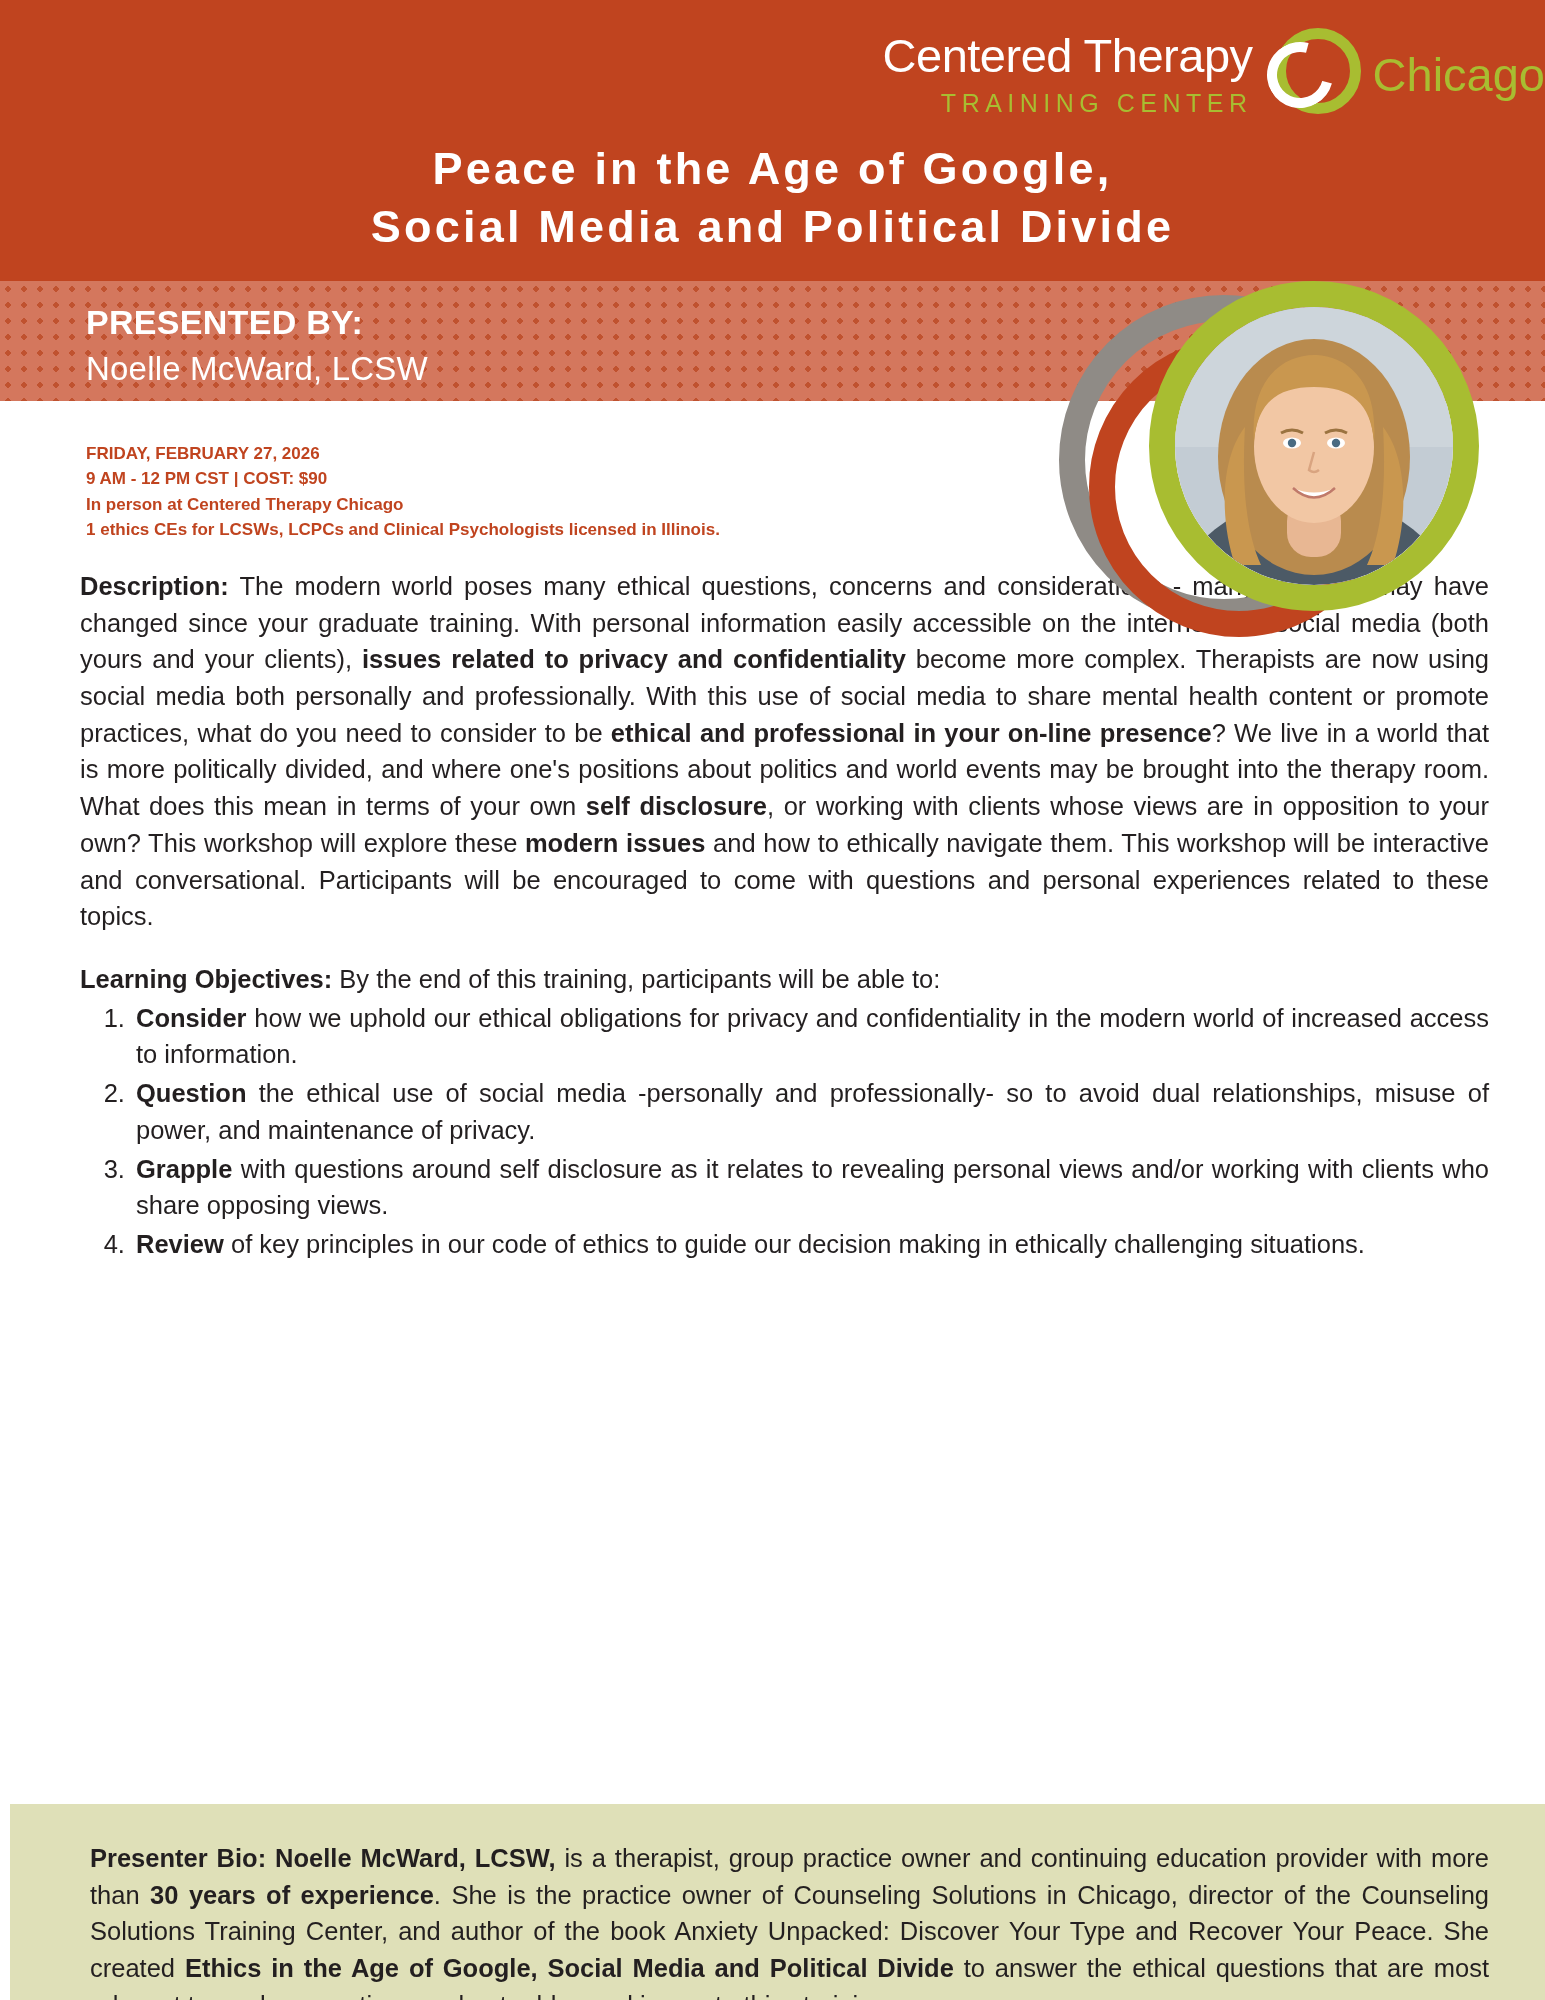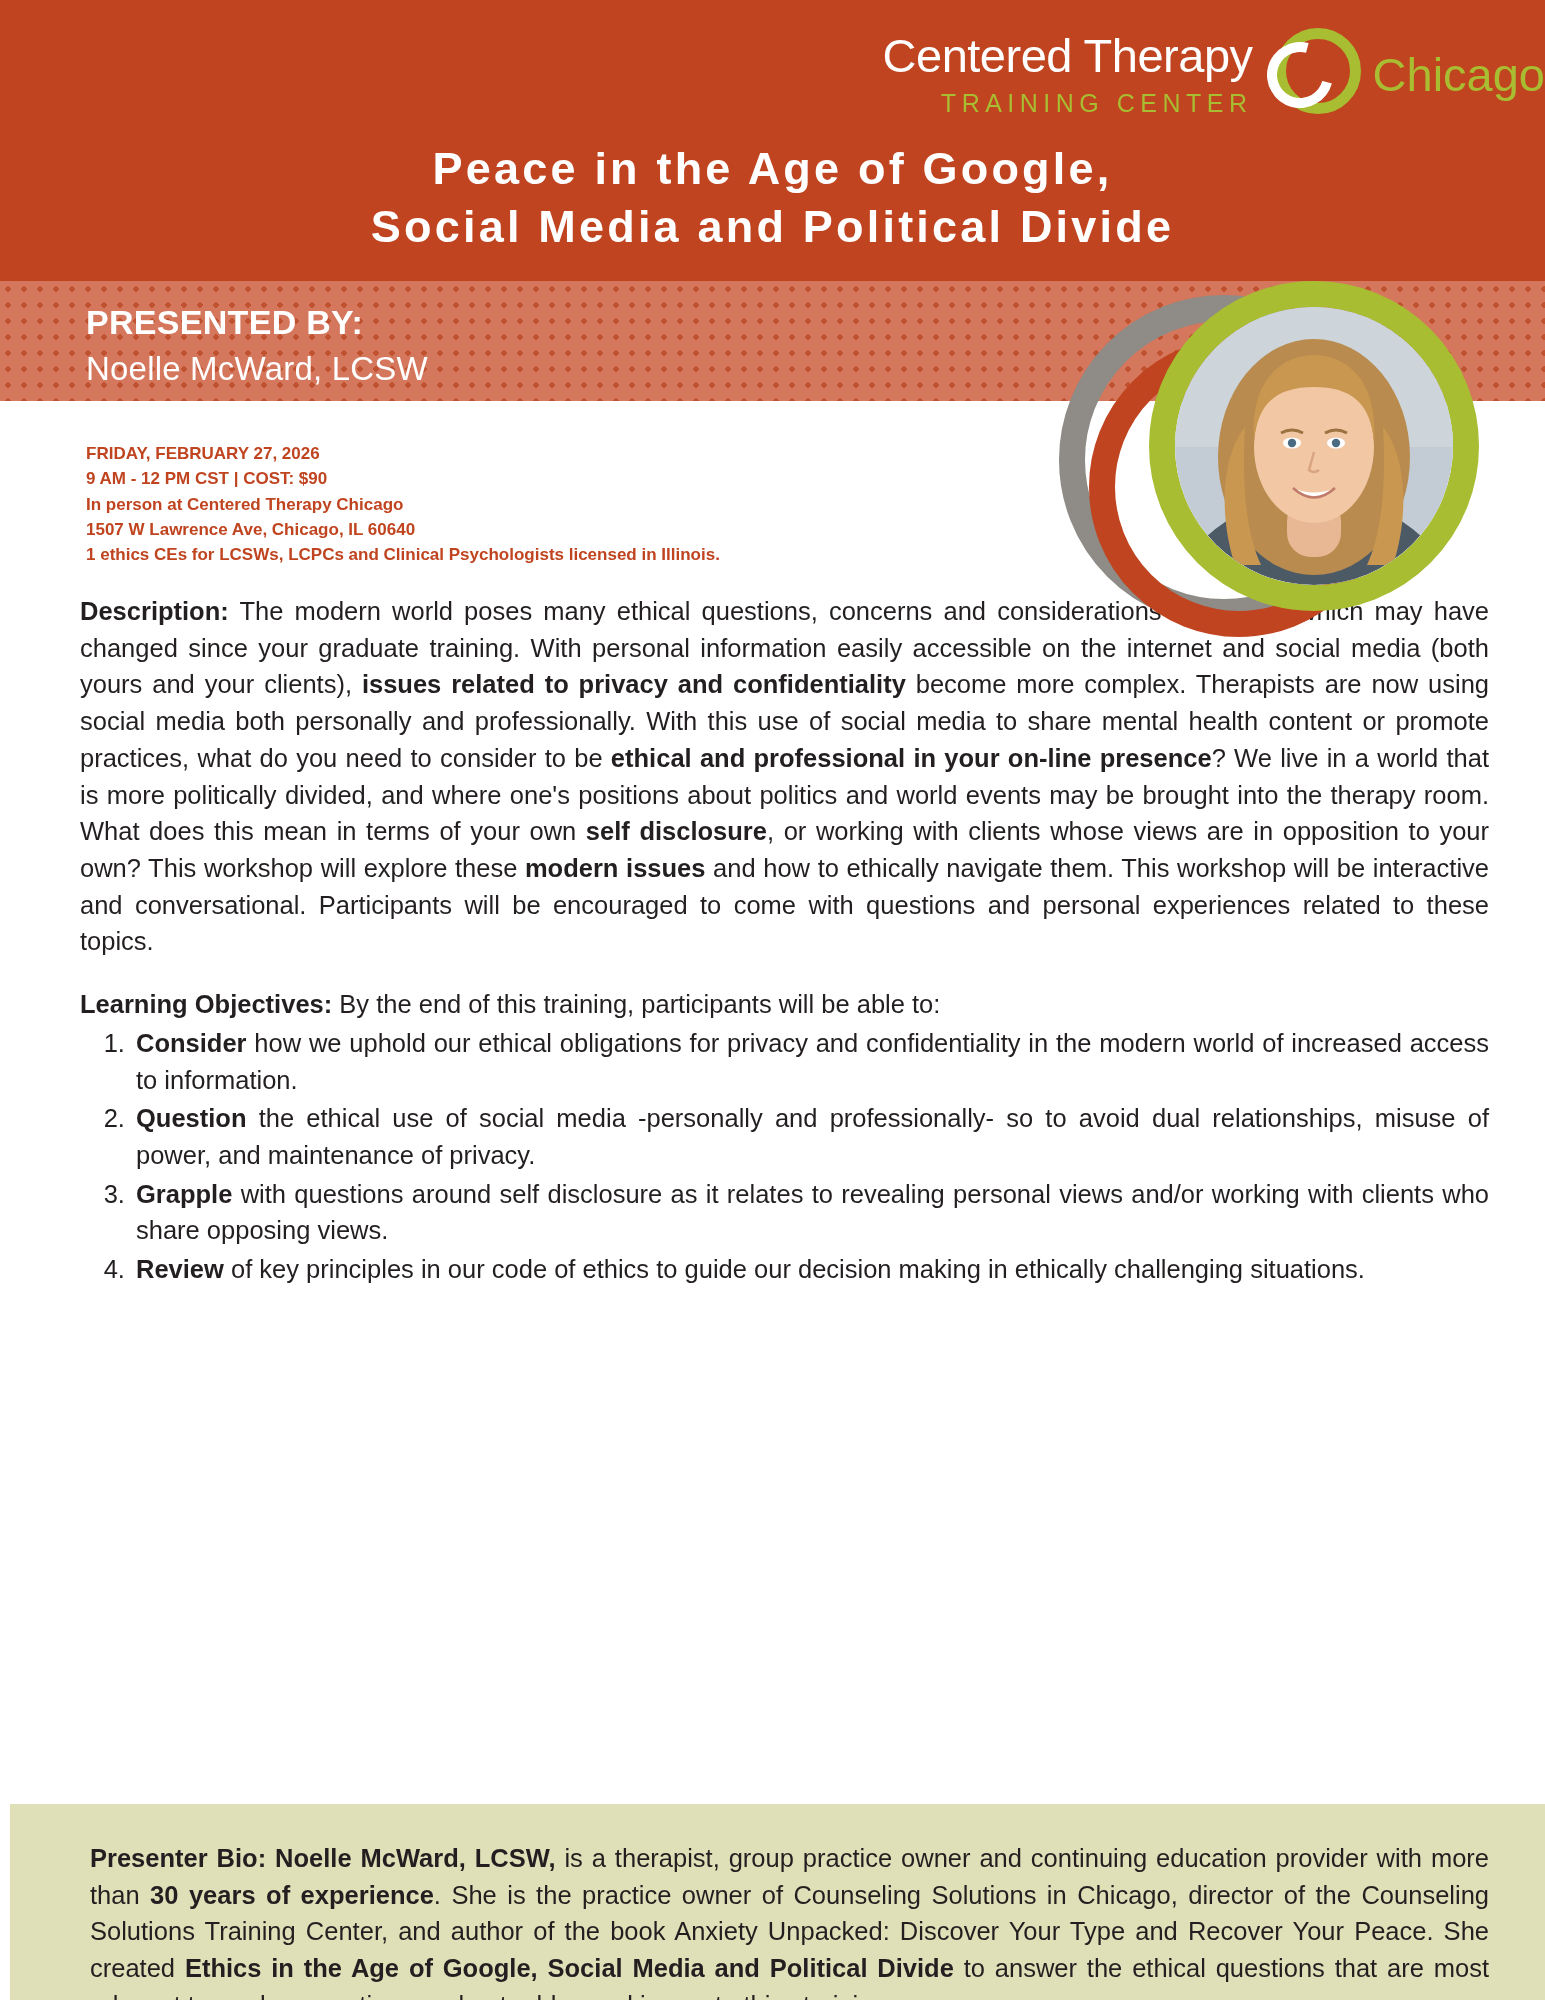--- a/index.html
+++ b/index.html
@@ -276,21 +276,20 @@
         </g>
       </svg>
     </div>
   </div>
 </div>
 
 <div class="event-info">
   <div>FRIDAY, FEBRUARY 27, 2026</div>
   <div>9 AM - 12 PM CST | COST: $90</div>
   <div>In person at Centered Therapy Chicago</div>
-  <div>1507 W Lawrence Ave, Chicago, IL 60640</div>
   <div>1 ethics CEs for LCSWs, LCPCs and Clinical Psychologists licensed in Illinois.</div>
 </div>
 
 <div class="body-wrap">
   <p class="para">
     <b>Description:</b><span id="desc-text"><span> The modern world poses many ethical questions, concerns and considerations - many of which may have changed since your graduate training. With personal information easily accessible on the internet and social media (both yours and your clients), </span><b>issues related to privacy and confidentiality</b><span> become more complex. Therapists are now using social media both personally and professionally. With this use of social media to share mental health content or promote practices, what do you need to consider to be </span><b>ethical and professional in your on-line presence</b><span>? We live in a world that is more politically divided, and where one's positions about politics and world events may be brought into the therapy room. What does this mean in terms of your own </span><b>self disclosure</b><span>, or working with clients whose views are in opposition to your own? This workshop will explore these </span><b>modern issues</b><span> and how to ethically navigate them. This workshop will be interactive and conversational. Participants will be encouraged to come with questions and personal experiences related to these topics.</span></span>
   </p>
 
   <p class="lo-intro">
     <b>Learning Objectives:</b><span> By the end of this training, participants will be able to:</span>

